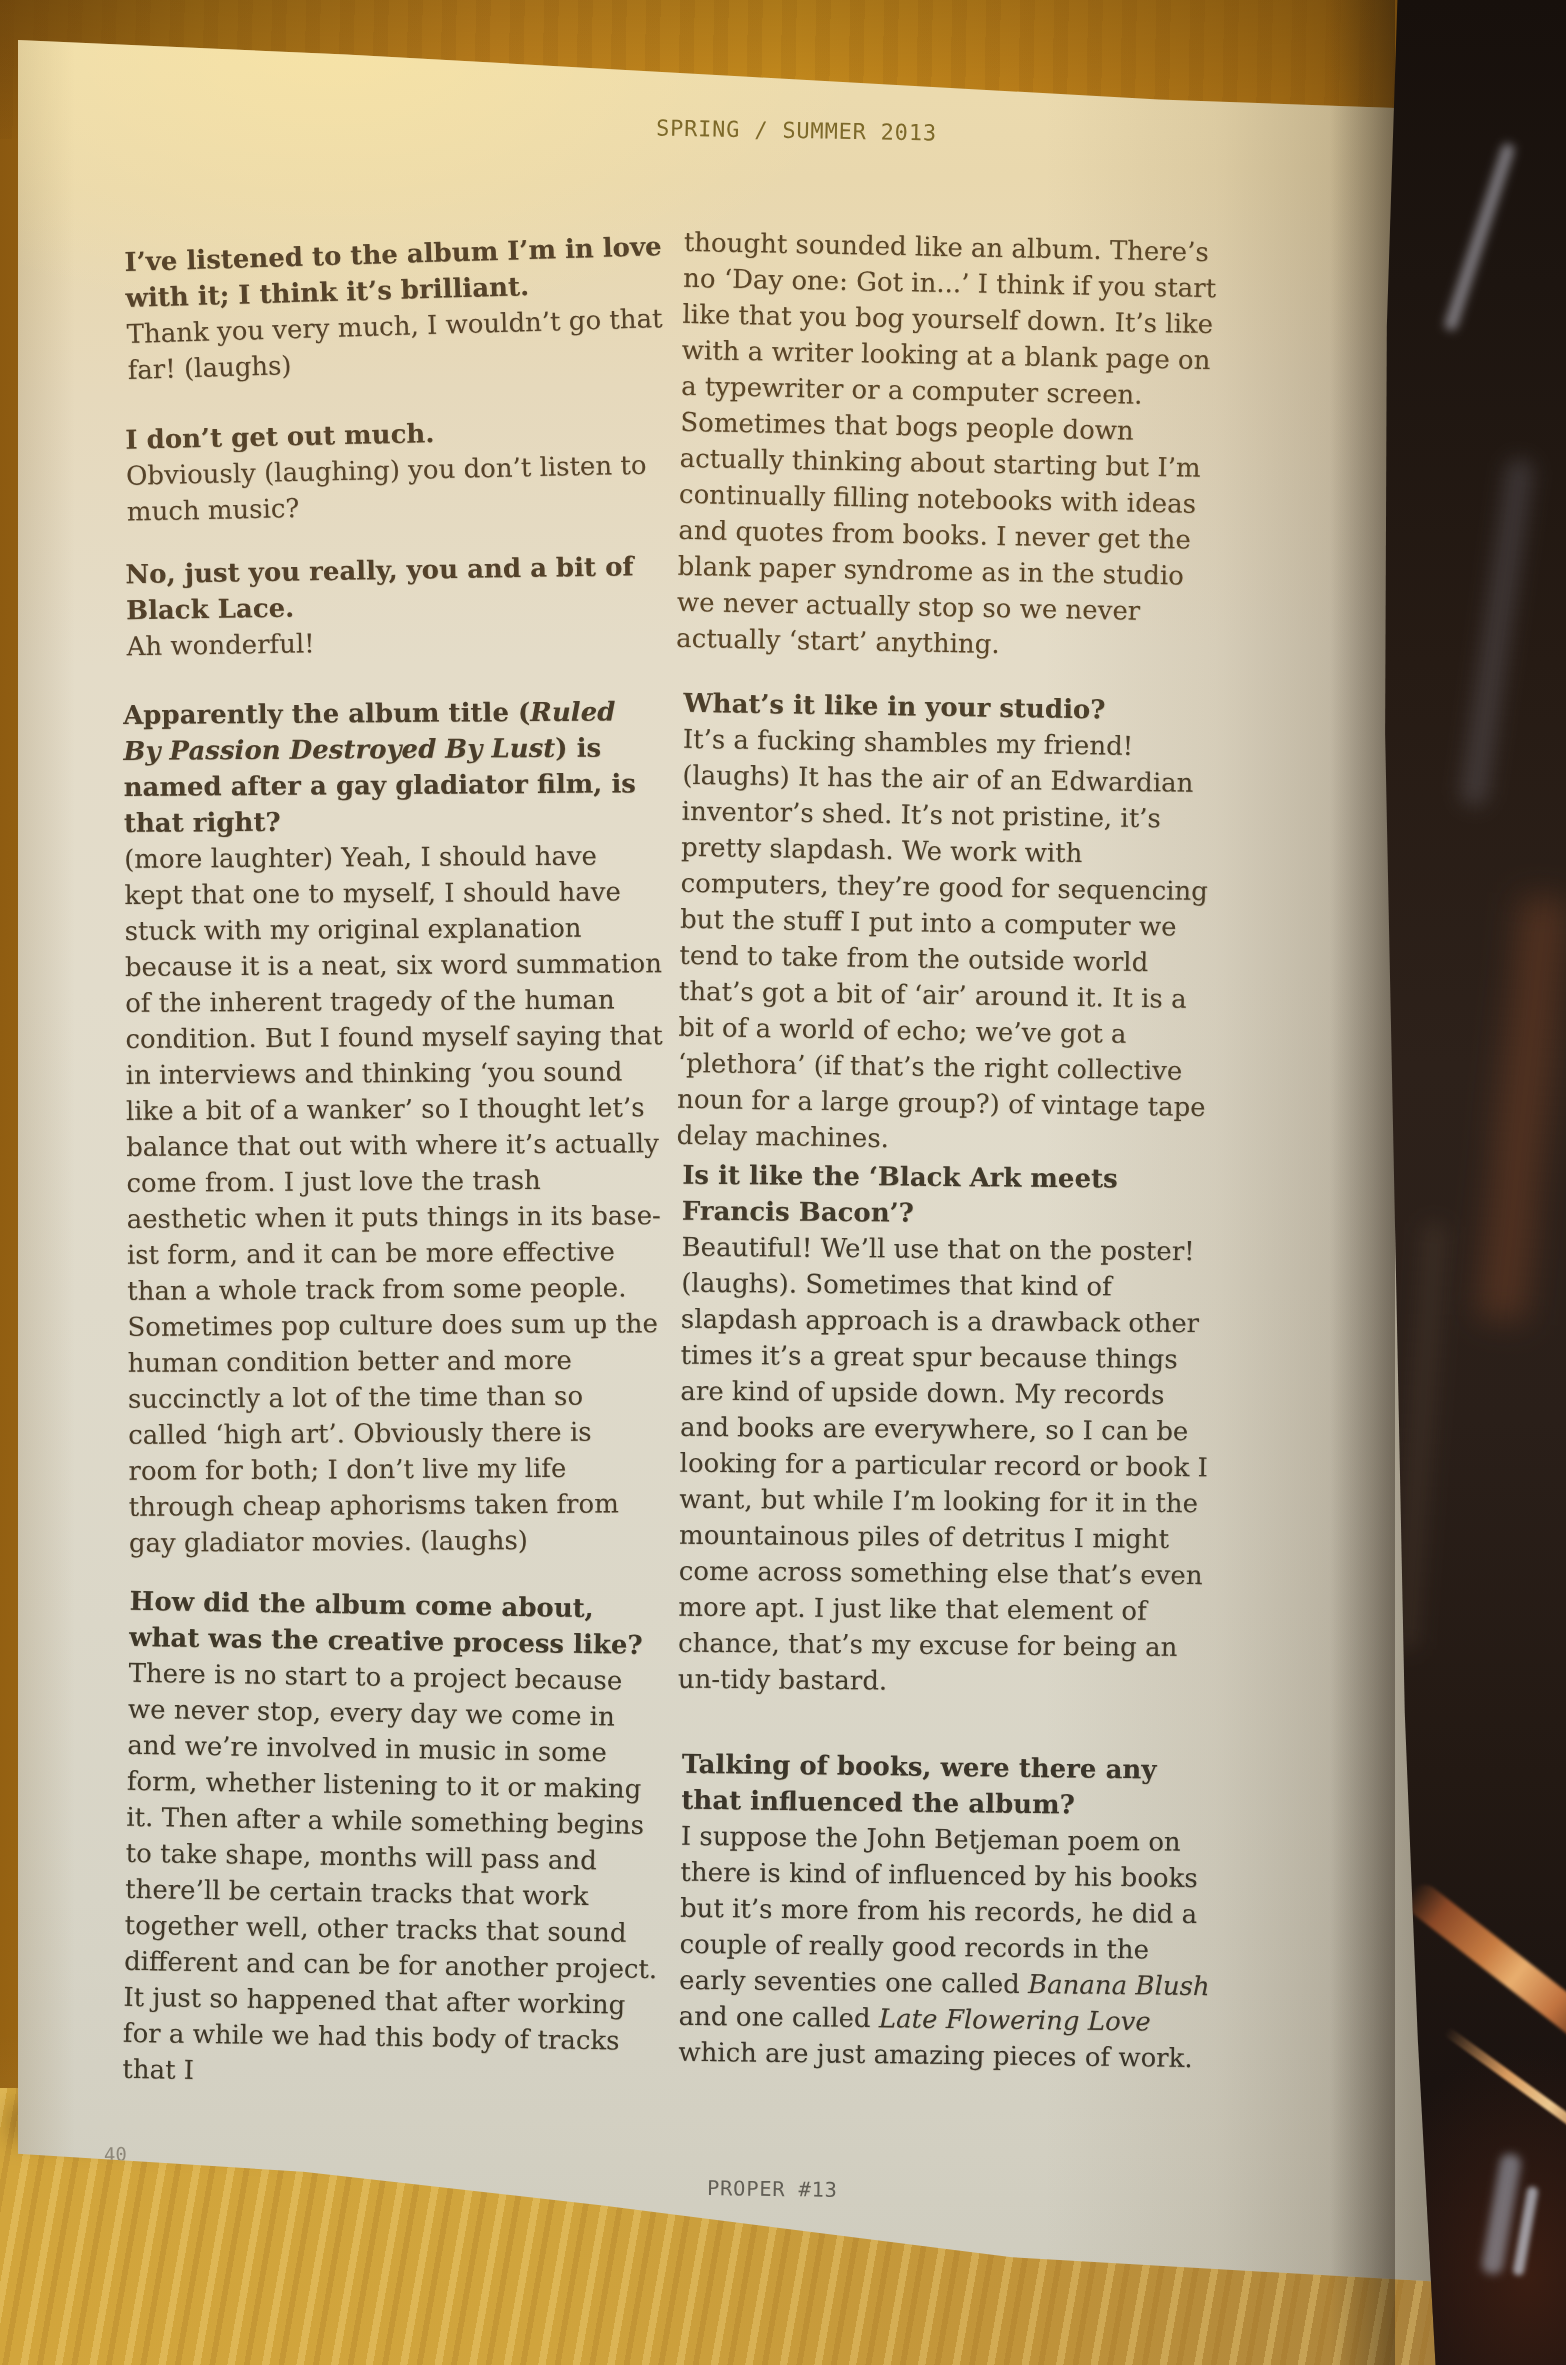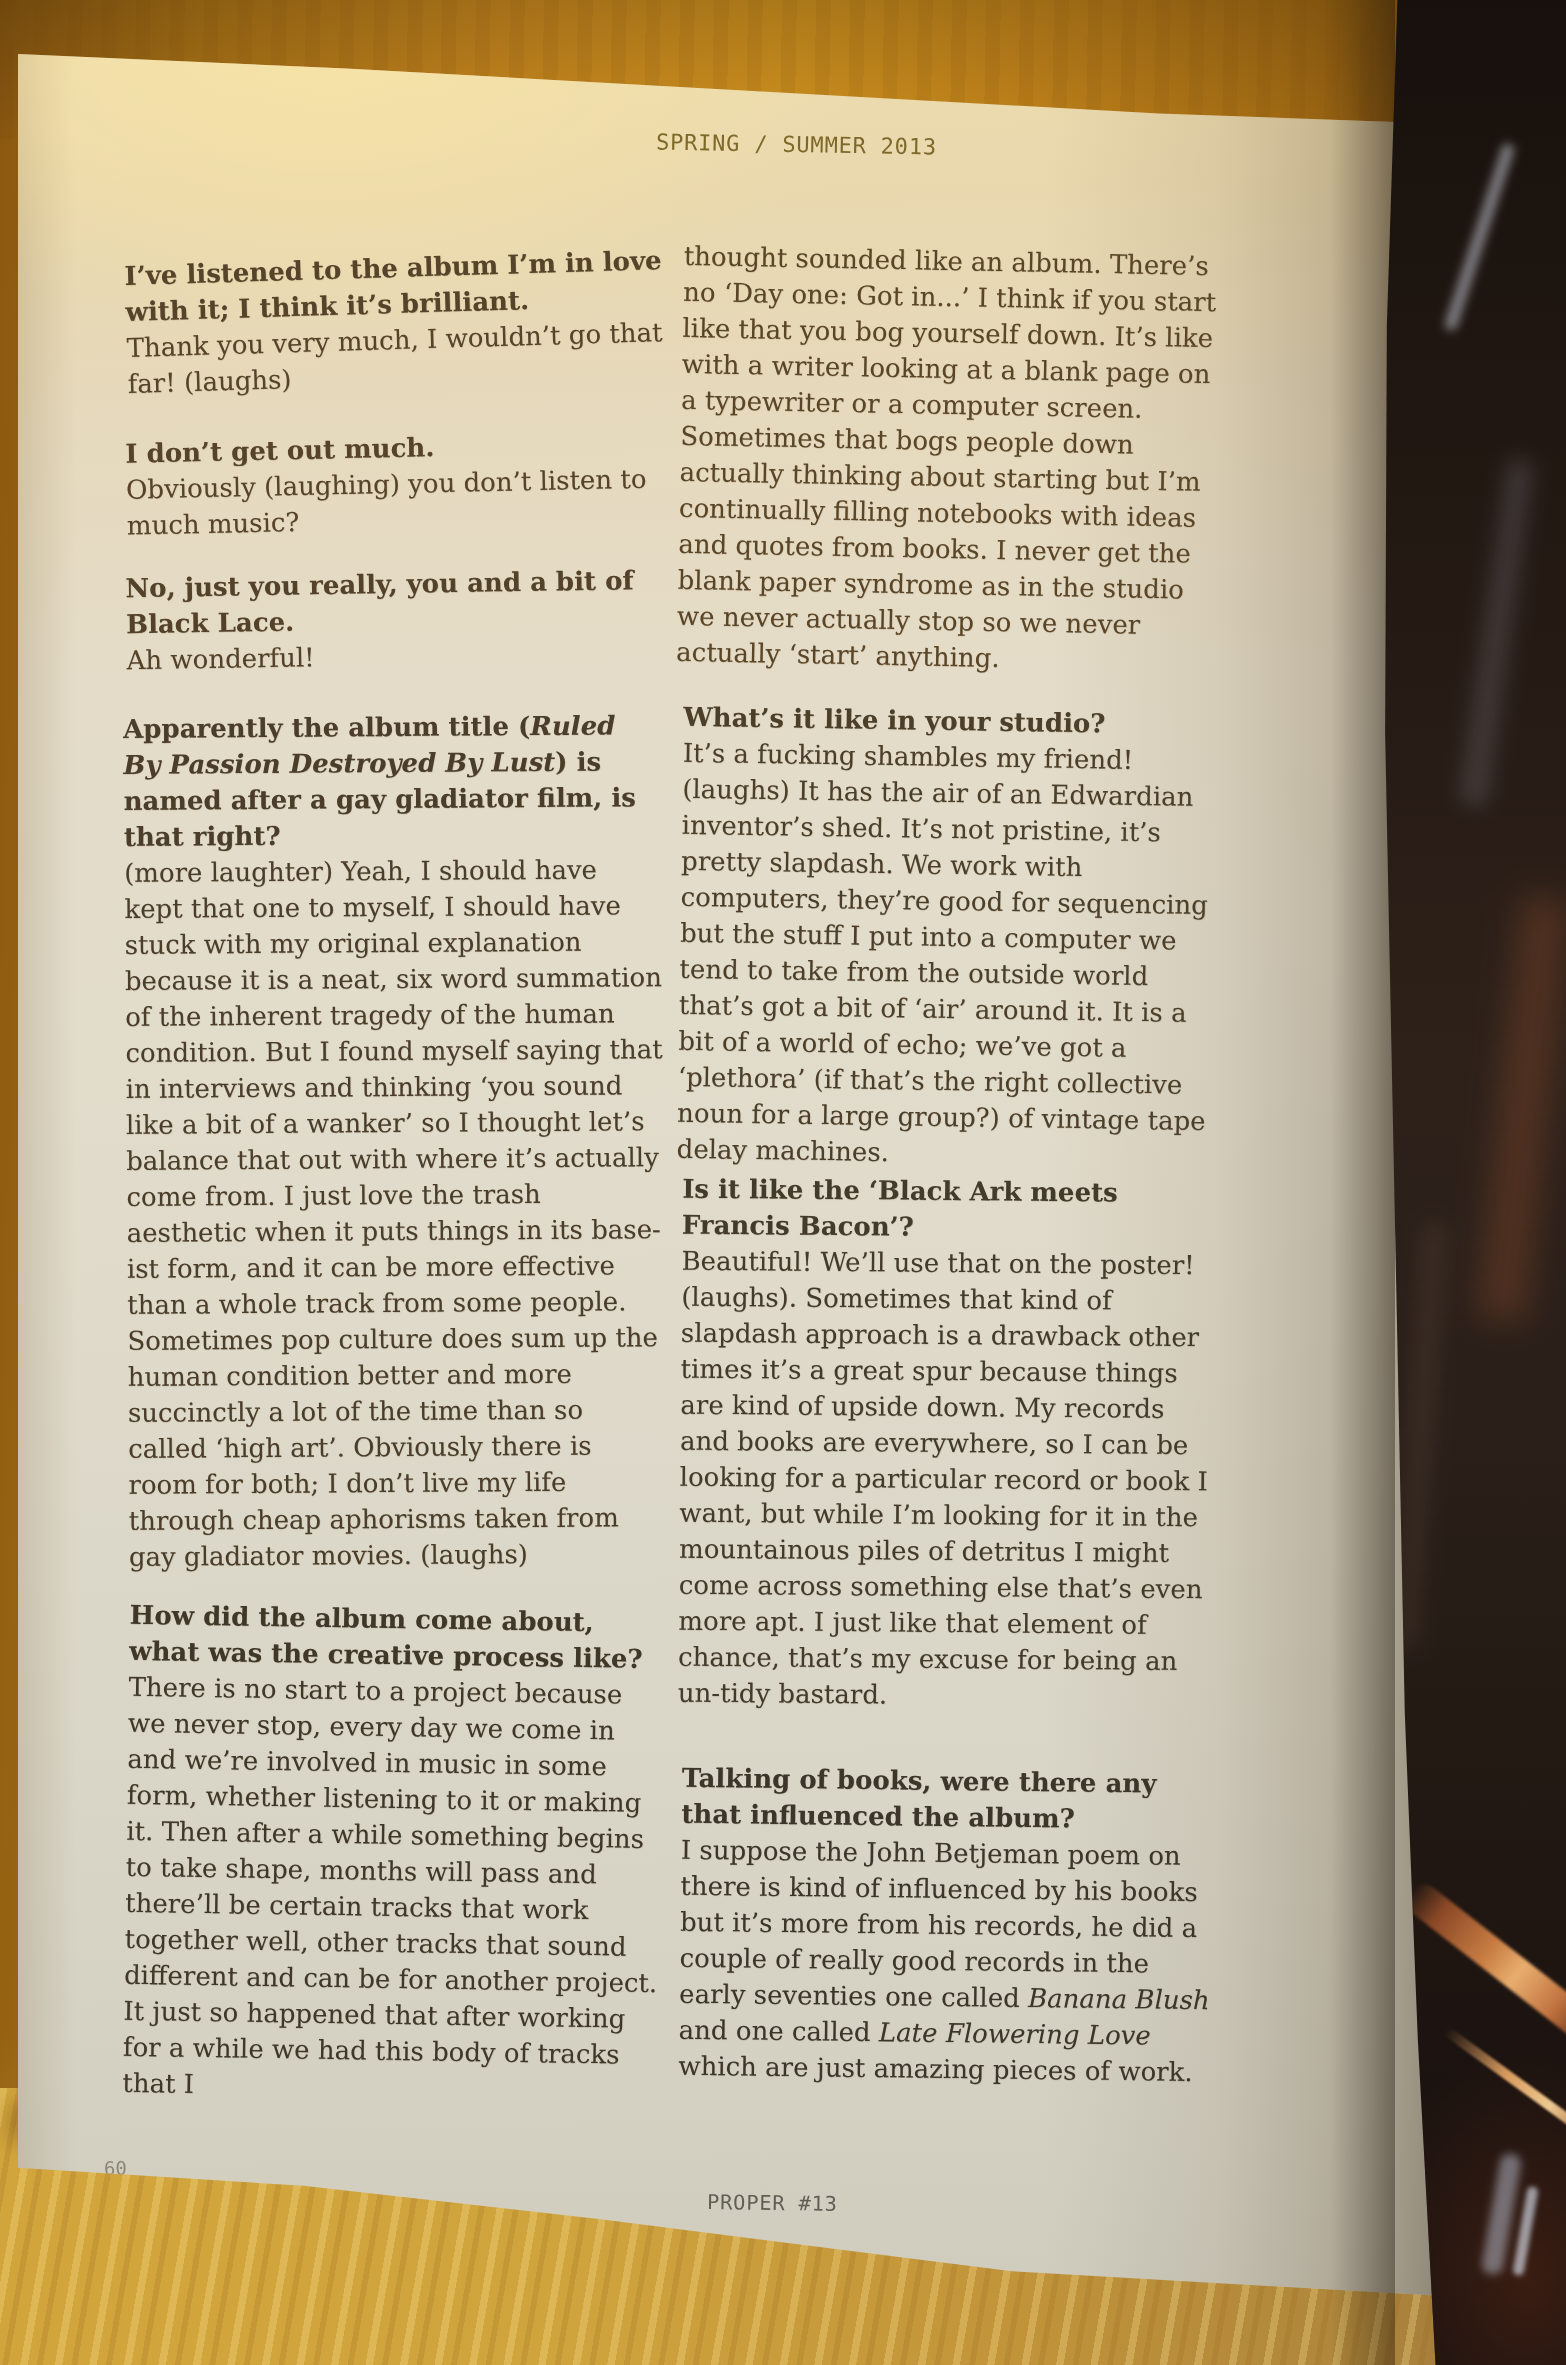--- a/index.html
+++ b/index.html
@@ -14,21 +14,21 @@
   .wood-grain-top{position:absolute;left:0;top:0;width:100%;height:139px;opacity:.45;
     background:repeating-linear-gradient(91deg, rgba(110,65,10,0.22) 0 14.7px, rgba(0,0,0,0) 14.7px 34px);}
   .wood-bottom{position:absolute;left:0;top:2088px;width:100%;height:277px;
     background-image:
       repeating-linear-gradient(100deg, rgba(255,230,150,0.28) 0 7.3px, rgba(0,0,0,0) 7.3px 16.3px, rgba(150,100,25,0.20) 16.3px 22px, rgba(0,0,0,0) 22px 34px),
       linear-gradient(90deg,#d2a53c 0%,#d0a43d 35%,#c1943a 65%,#ad853c 88%,#97713a 100%);}
   .page-shadow{position:absolute;left:8.2px;top:2131px;width:1273px;height:39px;
     background:rgba(70,40,5,0.32);filter:blur(11.4px);transform:rotate(2.6deg);z-index:1;}
 
   
-  .page{position:absolute;left:18px;top:46px;width:1426px;height:2250px;z-index:2;
+  .page{position:absolute;left:18px;top:32px;width:1426px;height:2250px;z-index:2;
     clip-path:polygon(0% 0.36%,23% 1.0%,51.5% 2.0%,80% 3.0%,100% 3.45%,100% 100%,69.7% 98.9%,41% 96.6%,20% 95.1%,0% 94.3%);
     background-image:
       radial-gradient(897px 489px at 22% 0%, rgba(255,233,160,0.55), rgba(255,233,160,0) 60%),
       linear-gradient(90deg, rgba(130,105,60,0.20) 0%, rgba(130,105,60,0) 4%),
       linear-gradient(90deg, rgba(0,0,0,0) 72%, rgba(115,98,70,0.12) 84%, rgba(86,70,46,0.30) 95%, rgba(60,47,28,0.45) 100%),
       linear-gradient(179deg,#eddcae 0%,#e9d8ae 7%,#e6d9bc 16%,#e4dcc8 28%,#e2dccb 42%,#dfdaca 56%,#dbd7c8 70%,#d7d4c6 82%,#d3d0c2 92%,#cfccbe 100%);}
 
   .masthead{position:absolute;left:638px;top:86px;
     font:22px "DejaVu Sans Mono","Liberation Mono",monospace;letter-spacing:0.8px;
     color:#74601f;transform:rotate(1.0deg);opacity:.92;}
@@ -134,21 +134,21 @@
       <section class="blk r2">
         <p class="q">Is it like the ‘Black Ark meets Francis Bacon’?</p>
         <p class="a">Beautiful! We’ll use that on the poster! (laughs). Sometimes that kind of slapdash approach is a drawback other times it’s a great spur because things are kind of upside down. My records and books are everywhere, so I can be looking for a particular record or book I want, but while I’m looking for it in the mountainous piles of detritus I might come across something else that’s even more apt. I just like that element of chance, that’s my excuse for being an un-tidy bastard.</p>
       </section>
       <section class="blk r3">
         <p class="q">Talking of books, were there any that influenced the album?</p>
         <p class="a"><span>I suppose the John Betjeman poem on there is kind of influenced by his books but it’s more from his records, he did a couple of really good records in the early seventies one called </span><i>Banana Blush</i><span> and one called </span><i>Late Flowering Love</i><span> which are just amazing pieces of work.</span></p>
       </section>
     </div>
 
-    <div class="page-number">60</div>
+    <div class="page-number">40</div>
     <div class="footer">PROPER #13</div>
   </div>
 
   <div class="band-shadow"></div>
   <div class="dark-band">
     <div class="streak1"></div>
     <div class="streak2"></div>
     <div class="streak3"></div>
     <div class="copper-glow"></div>
     <div class="band-bottom"></div>

